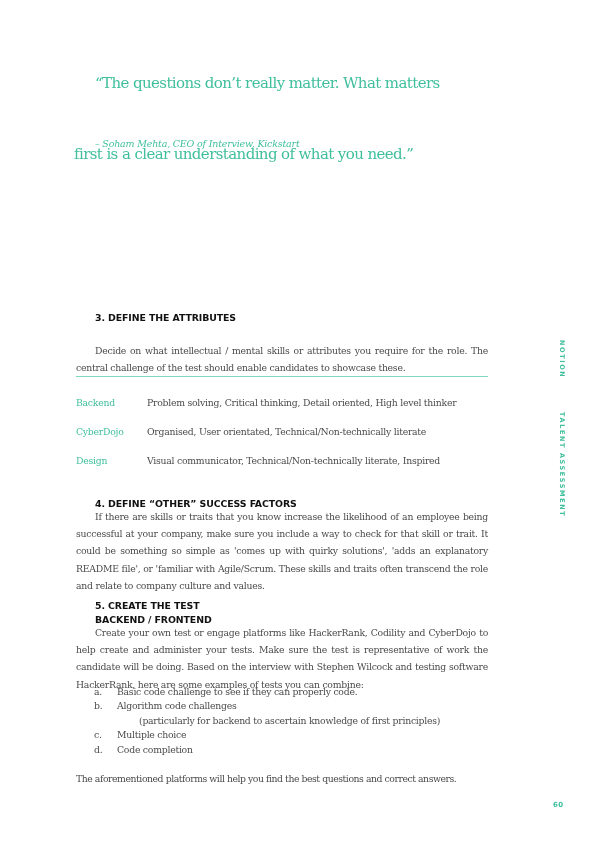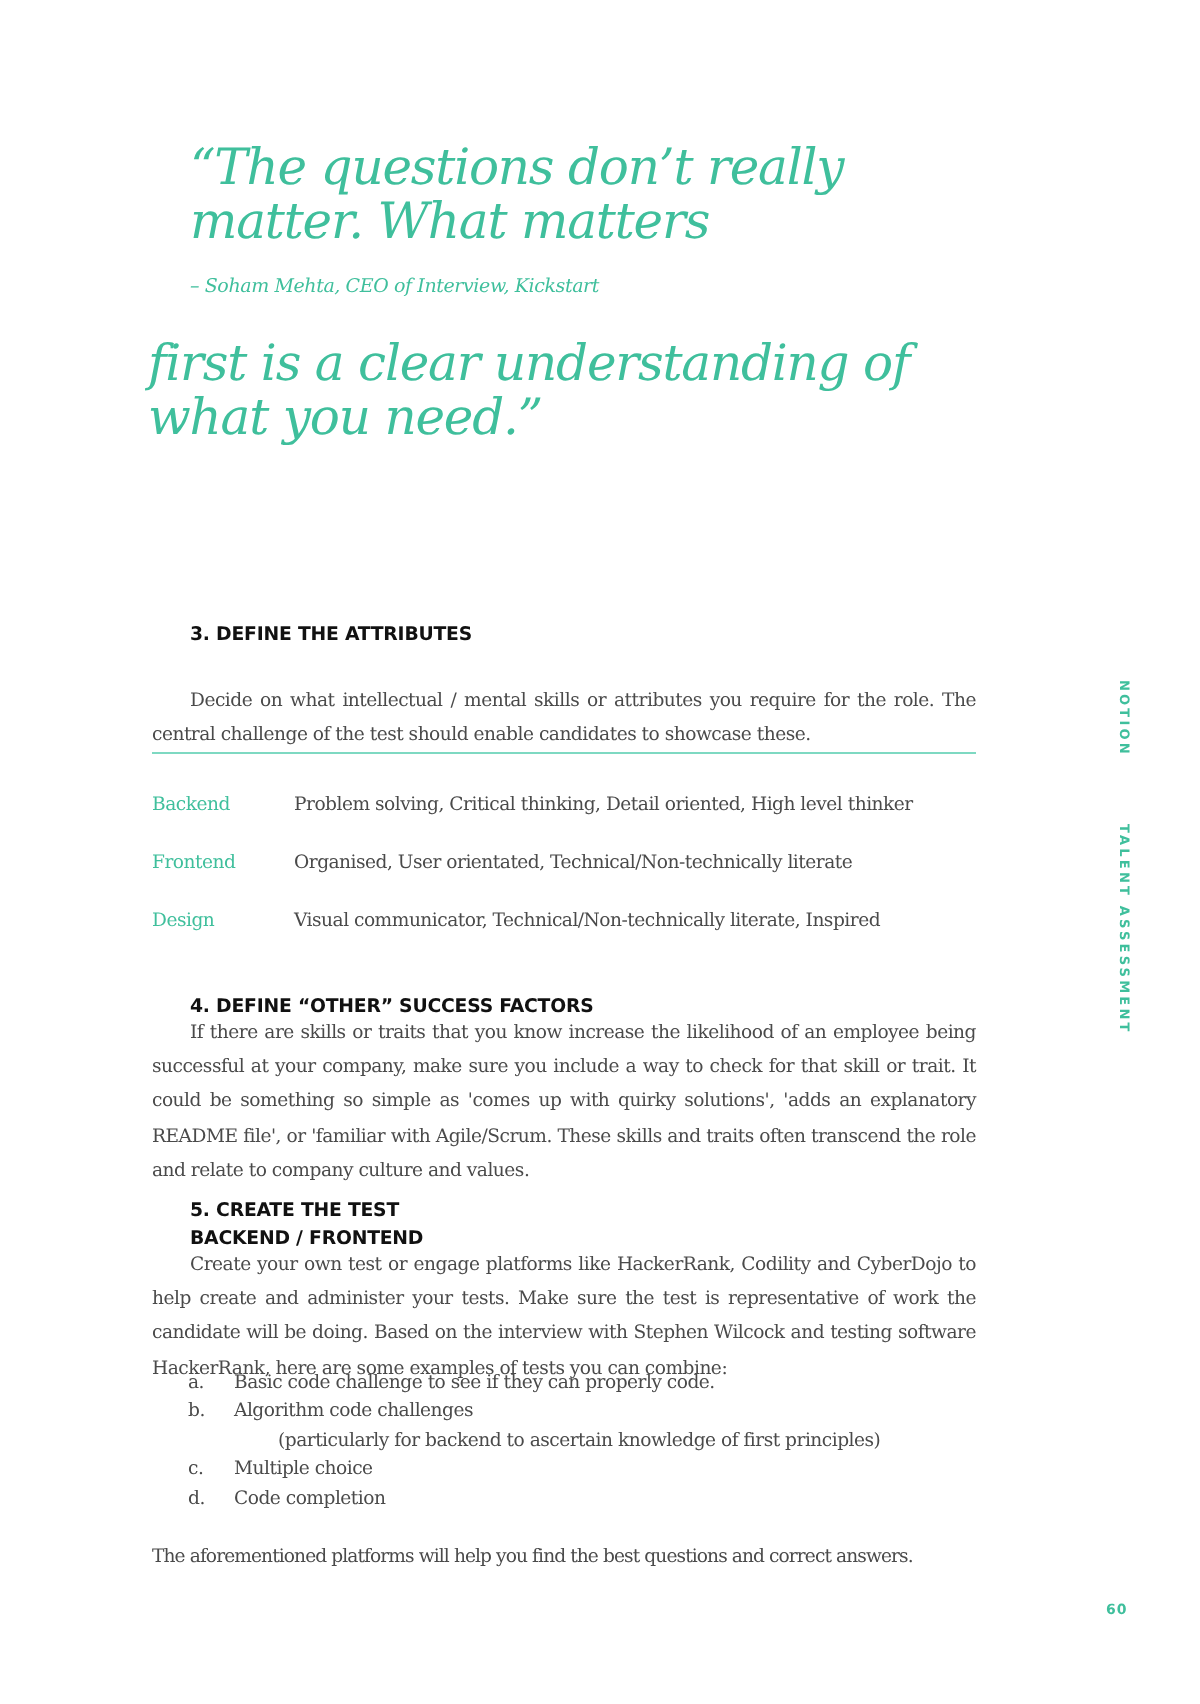--- a/index.html
+++ b/index.html
@@ -1,17 +1,17 @@
 <!DOCTYPE html>
 <html><head>
   <meta charset="utf-8">
   <style>
     html, body { margin: 0; padding: 0; background: #ffffff; }
     body { width: 600px; height: 852px; position: relative; overflow: hidden; font-family: "DejaVu Serif", serif; color: #3a3a3a; }
-    .quote { position: absolute; left: 74px; top: 70px; width: 420px; font-family: "DejaVu Serif", serif; font-style: italic; font-size: 25px; line-height: 27px; color: #3fbf9c; letter-spacing: -0.6px; font-weight: 300; }
+    .quote { position: absolute; left: 74px; top: 70px; width: 420px; font-family: "DejaVu Serif", serif; font-size: 15px; line-height: 27px; color: #3fbf9c; letter-spacing: -0.6px; font-weight: 300; }
     .quote .l1 { display: block; padding-left: 21px; }
     .quote .l2 { display: block; margin-top: 44px; }
     .attribution { position: absolute; left: 95px; top: 138px; font-family: "DejaVu Serif", serif; font-size: 9.5px; color: #3fbf9c; letter-spacing: -0.2px; font-style: italic; }
     .h { position: absolute; left: 95px; font-family: "DejaVu Sans", sans-serif; font-weight: bold; font-size: 9.4px; color: #111; letter-spacing: -0.1px; }
     .para { position: absolute; left: 76px; width: 412px; font-family: "DejaVu Serif", serif; font-size: 9.3px; line-height: 17.2px; color: #4a4a4a; text-align: justify; text-indent: 19px; letter-spacing: -0.25px; }
     .rule { position: absolute; left: 76px; top: 376px; width: 412px; height: 1px; background: #7ed9c2; }
     .attr-row { position: absolute; left: 76px; font-family: "DejaVu Serif", serif; font-size: 9.3px; letter-spacing: -0.25px; }
     .attr-row .role { position: absolute; left: 0; color: #3fbf9c; }
     .attr-row .desc { position: absolute; left: 71px; white-space: nowrap; color: #4a4a4a; }
     .side { position: absolute; left: 558px; font-family: "DejaVu Sans", sans-serif; font-weight: bold; font-size: 6.5px; letter-spacing: 1.6px; color: #3fbf9c; writing-mode: vertical-rl; }
@@ -33,21 +33,21 @@
 
 <div class="h" style="top:312px;">3. DEFINE THE ATTRIBUTES</div>
 <div class="para" style="top:322px;margin-top:20px;">Decide on what intellectual / mental skills or attributes you require for the role. The central challenge of the test should enable candidates to showcase these.</div>
 <div class="rule"></div>
 
 <div class="attr-row" style="top:397px;">
   <span class="role">Backend</span>
   <span class="desc">Problem solving, Critical thinking, Detail oriented, High level thinker</span>
 </div>
 <div class="attr-row" style="top:426px;">
-  <span class="role">Frontend</span>
+  <span class="role">CyberDojo</span>
   <span class="desc">Organised, User orientated, Technical/Non-technically literate</span>
 </div>
 <div class="attr-row" style="top:455px;">
   <span class="role">Design</span>
   <span class="desc">Visual communicator, Technical/Non-technically literate, Inspired</span>
 </div>
 
 <div class="side" style="top:340px;">NOTION</div>
 <div class="side" style="top:412px;">TALENT ASSESSMENT</div>
 

